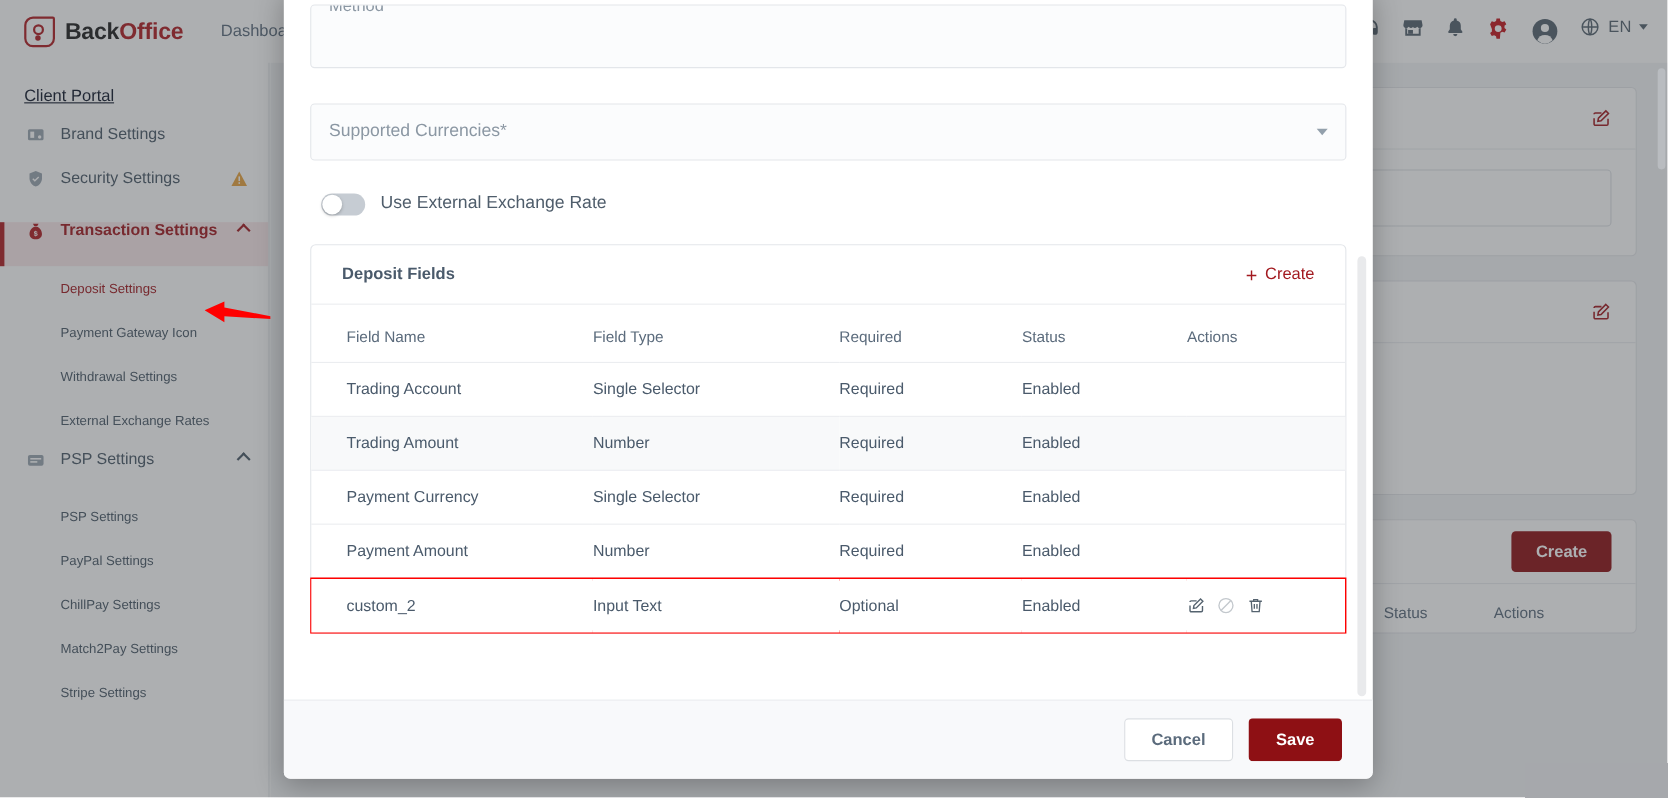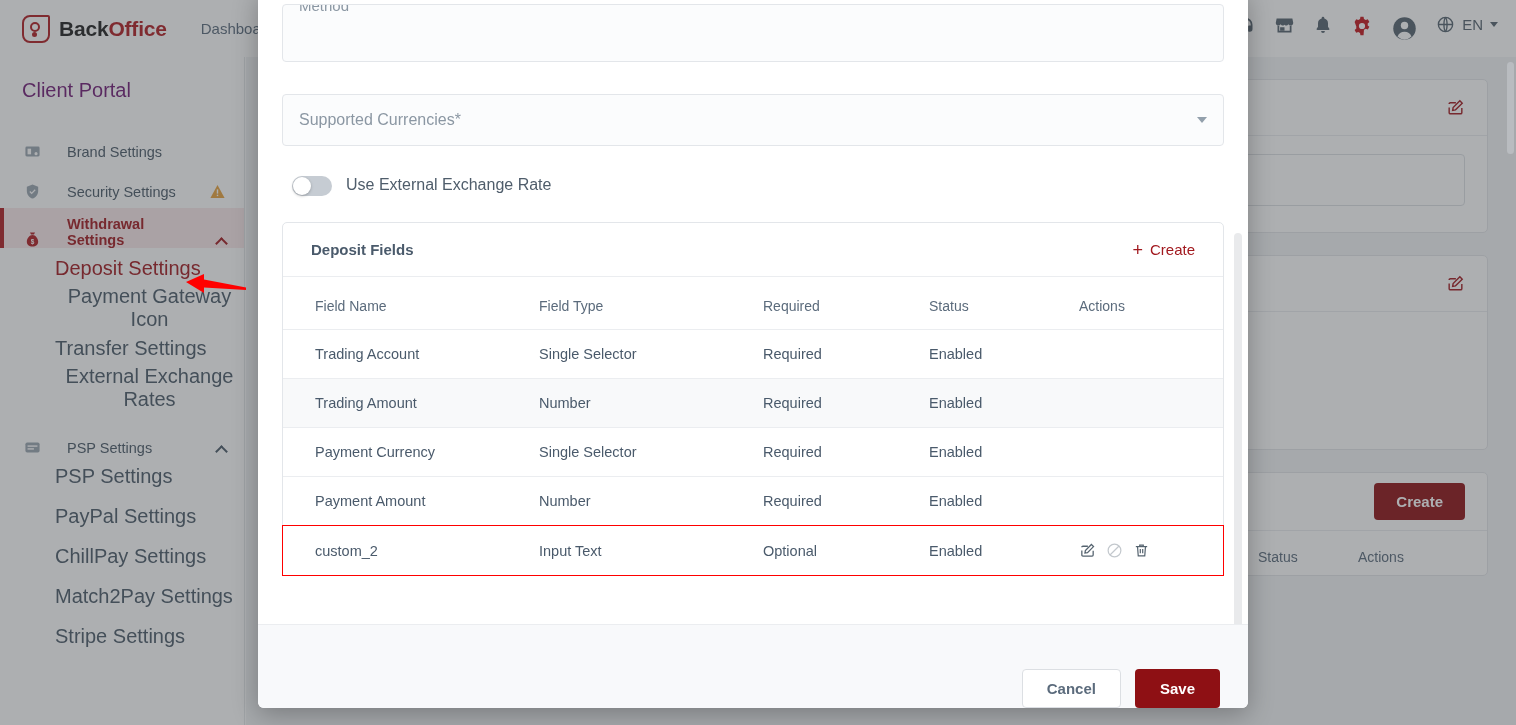--- a/index.html
+++ b/index.html
@@ -51,35 +51,35 @@
     width: 0; height: 0; border-left: 4.5px solid transparent;
     border-right: 4.5px solid transparent; border-top: 5px solid #55636f;
   }
 
   
   .sidebar {
     position: absolute; top: 57px; left: 0; width: 245px; bottom: 0;
     background: #ffffff; border-right: 1px solid #e6e8eb;
     overflow: hidden; z-index: 2;
   }
-  .sb-title { padding: 22px 0 18px 22px; color: #701a75; font-size: 20px; }
+  .sb-title { padding: 22px 0 18px 22px; color: #0f172a; font-size: 15px; text-decoration: underline; }
   .sb-item {
-    height: 40px; display: flex; align-items: flex-end; padding: 0 18px 0 22px;
-    color: #4b5a68; font-size: 14.5px; gap: 25px; position: relative;
+    height: 40px; display: flex; align-items: flex-start; padding: 0 18px 0 22px;
+    color: #4b5a68; font-size: 14.5px; gap: 13px; position: relative;
   }
   .sb-item.group { margin-top: 8px; }
   .sb-item.active {
     background: #fae9ea; color: #A2191F; font-weight: bold;
     border-left: 4px solid #B01C22; padding-left: 18px;
   }
   .sb-item.active .sb-ico { color: #B01C22; }
   .sb-ico { width: 20px; display: flex; justify-content: center; color: #9aa5b0; flex: none; }
   .sb-sub {
     height: 40px; display: flex; align-items: center; padding-left: 55px;
-    color: #4b5a68; font-size: 20px; text-align: center;
+    color: #4b5a68; font-size: 12px;
   }
   .sb-sub.sel { color: #A2191F; }
   .sb-right { margin-left: auto; display: flex; align-items: center; }
   .chev-up {
     width: 9px; height: 9px; border-left: 2px solid currentColor;
     border-top: 2px solid currentColor; transform: rotate(45deg); margin-top: 3px;
   }
 
   
   .bg-content {
@@ -200,22 +200,22 @@
 
   tr.highlight {
     outline: 3px solid #FF0000; outline-offset: -2px;
   }
   tr.highlight td { background: #ffffff; position: relative; }
 
   .row-actions { display: flex; align-items: center; gap: 10px; color: #C4161C; }
   .act-disabled { color: #c3c8cd; }
 
   .modal-footer {
-    height: 84px; border-top: 1px solid #ebedf0; background: #f8f9fb;
-    display: flex; align-items: flex-end; justify-content: flex-end;
+    height: 72px; border-top: 1px solid #ebedf0; background: #f8f9fb;
+    display: flex; align-items: center; justify-content: flex-end;
     gap: 14px; padding: 0 28px;
   }
   .btn {
     border-radius: 4px; font-size: 15px; font-weight: bold; padding: 10px 24px;
     font-family: inherit; border: 1px solid transparent; cursor: pointer;
   }
   .btn-cancel { background: #fff; border-color: #dcdfe3; color: #5b6b7c; }
   .btn-save { background: #8E1014; color: #fff; }
 
   
@@ -332,34 +332,34 @@
       </div>
 
       <div class="sb-item group active">
         <span class="sb-ico">
           <svg width="17" height="17" viewBox="0 0 24 24" fill="currentColor">
               <path d="M8.4 2h7.2l-1.6 3H10L8.4 2z"></path>
               <path d="M12 5.6c4.4 0 8 5 8 9.6 0 4-3 6.8-8 6.8s-8-2.8-8-6.8c0-4.6 3.6-9.6 8-9.6z"></path>
               <text x="12" y="18" font-size="9" fill="#fff" text-anchor="middle" font-family="sans-serif" font-weight="bold">$</text>
             </svg>
         </span>
-        <span>Withdrawal Settings</span>
+        <span>Transaction Settings</span>
         <span class="sb-right">
             <span class="chev-up"></span>
           </span>
       </div>
 
       <div class="sb-sub sel">
           <span>Deposit Settings</span>
         </div>
       <div class="sb-sub">
           <span>Payment Gateway Icon</span>
         </div>
       <div class="sb-sub">
-          <span>Transfer Settings</span>
+          <span>Withdrawal Settings</span>
         </div>
       <div class="sb-sub">
           <span>External Exchange Rates</span>
         </div>
 
       <div class="sb-item group">
         <span class="sb-ico">
           <svg width="17" height="17" viewBox="0 0 24 24" fill="currentColor">
               <rect x="2" y="5" width="20" height="14" rx="2.5"></rect>
               <rect x="5" y="9" width="14" height="2" fill="#fff"></rect>

